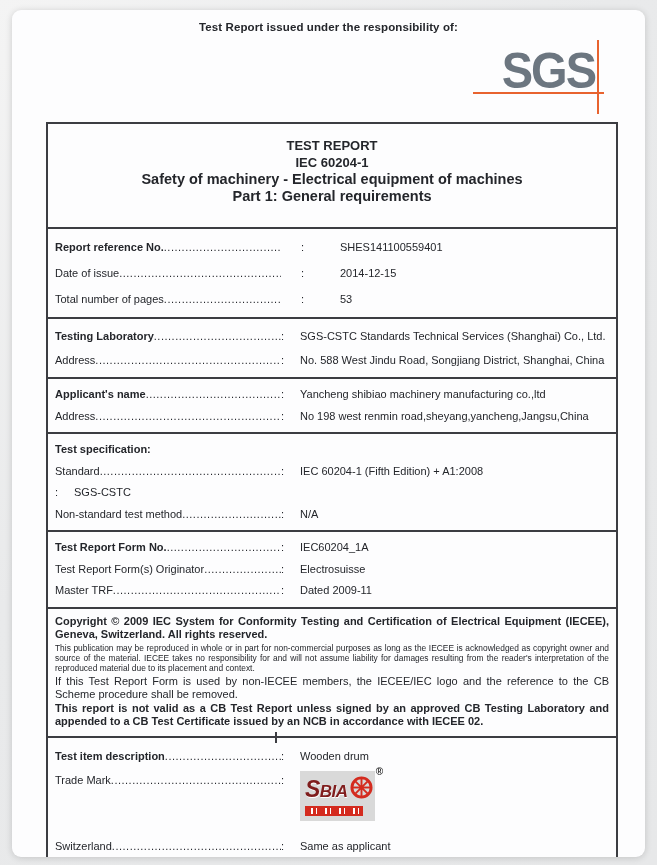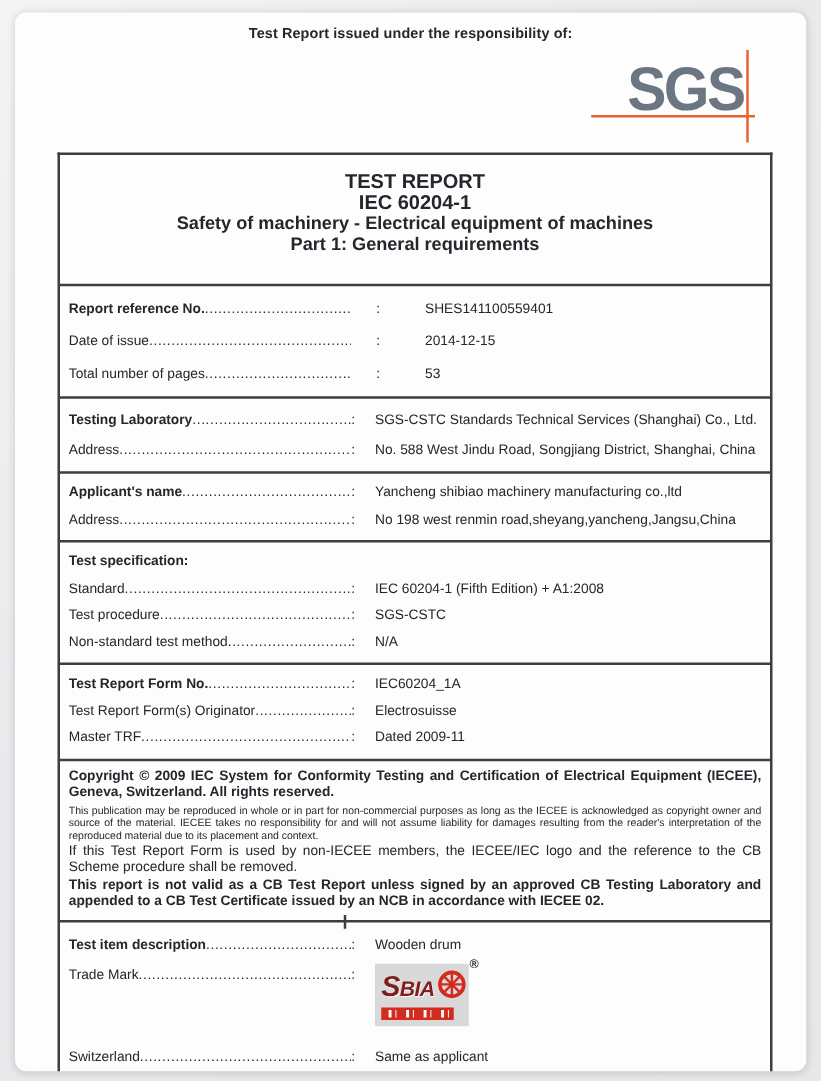--- a/index.html
+++ b/index.html
@@ -36,21 +36,21 @@
     position:absolute;left:34px;top:112px;width:568px;height:735px;
     border:2px solid #3c3d42;border-bottom:none;
     font-size:11px;
   }
   .hline{border-top:2px solid #3c3d42;position:relative;}
   .hline.tick::after{
     content:"";position:absolute;left:227px;top:-6px;width:1.5px;height:11px;background:#3c3d42;
   }
   .title-block{padding:13px 8px 22px 8px;text-align:center;}
   .tl{font-weight:700;line-height:17px;}
-  .tl.sm{font-size:16px;}
+  .tl.sm{font-size:13px;}
   .tl.lg{font-size:14.5px;}
   .grp{padding:5px 7px;}
   .frow{display:flex;align-items:baseline;}
   .g1 .frow{line-height:26px;gap:20px;}
   .g2 .frow{line-height:24px;}
   .g3 .frow,.g4 .frow,.g5 .frow{line-height:21.5px;}
   .glast{padding:6px 7px;}
   .glast .frow{line-height:24px;}
   .glast .frow.sp{line-height:26.5px;}
   .lz{width:226px;display:flex;overflow:hidden;white-space:nowrap;}
@@ -192,24 +192,20 @@
         </div>
         <div class="frow">
           <span class="lz">
               <span class="lbl">Standard</span>
               <span class="dots"></span>
             </span>
             <span class="colon">:</span>
           <span class="val">IEC 60204-1 (Fifth Edition) + A1:2008</span>
         </div>
         <div class="frow">
-          <span class="lz">
-              <span class="lbl">Test procedure</span>
-              <span class="dots"></span>
-            </span>
             <span class="colon">:</span>
           <span class="val">SGS-CSTC</span>
         </div>
         <div class="frow">
           <span class="lz">
               <span class="lbl">Non-standard test method</span>
               <span class="dots"></span>
             </span>
             <span class="colon">:</span>
           <span class="val">N/A</span>

